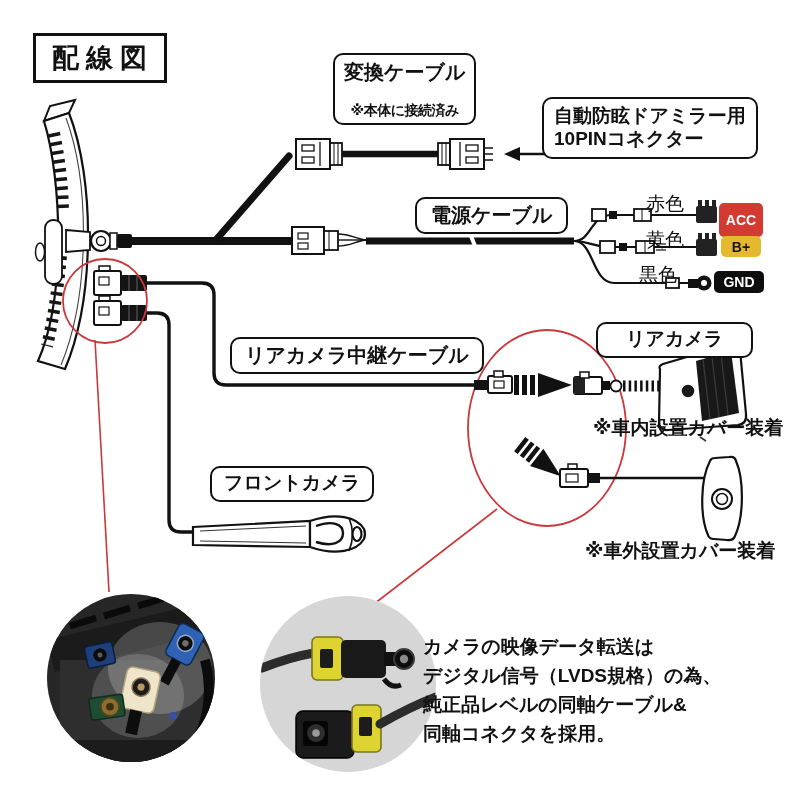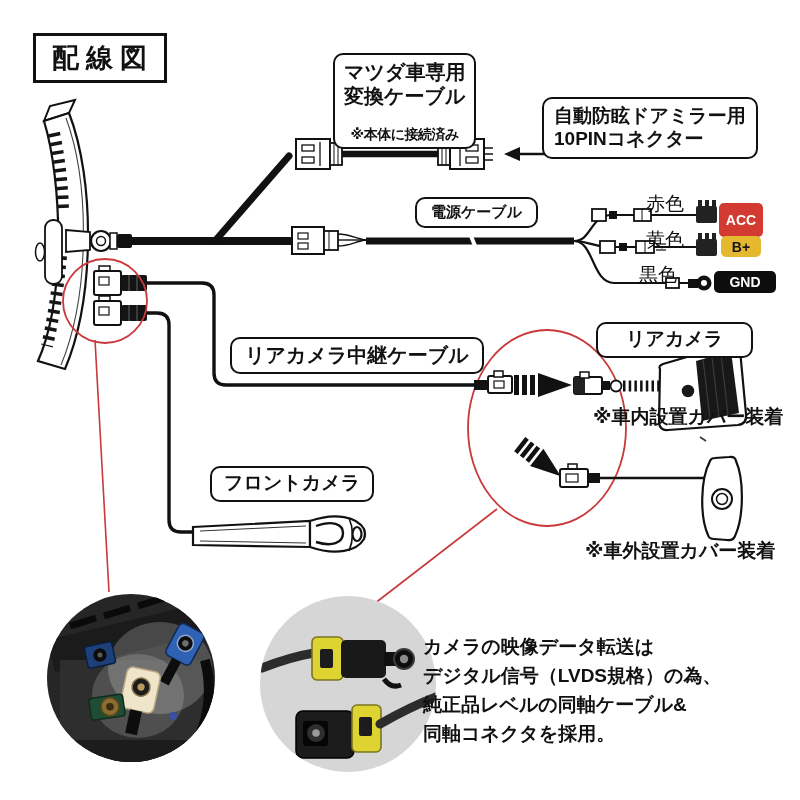--- a/index.html
+++ b/index.html
@@ -16,41 +16,41 @@
     padding:4px 10px 4px 16px; white-space:nowrap;
   }
   .label-box{
     position:absolute; border:2.5px solid #111; border-radius:10px;
     background:#fff; font-weight:bold; white-space:nowrap;
     text-align:center; line-height:1.2;
   }
   .lb-mazda{ left:333px; top:53px; font-size:20px; padding:5px 9px 4px; }
   .lb-mazda .note{ font-size:14px; letter-spacing:-0.5px; margin-top:18px; }
   .lb-pin10{ left:542px; top:97px; font-size:19px; text-align:left; padding:6px 10px; }
-  .lb-power{ left:415px; top:197px; font-size:15px; padding:4px 14px 5px; }
+  .lb-power{ left:415px; top:197px; font-size:20px; padding:4px 14px 5px; }
   .lb-relay{ left:230px; top:337px; font-size:20px; padding:4px 13px 5px; }
   .lb-rear{ left:596px; top:322px; font-size:19px; padding:4px 28px 5px; }
   .lb-front{ left:210px; top:466px; font-size:19px; padding:4px 12px 5px; }
 
   .cover-note{ position:absolute; font-size:19px; font-weight:bold; white-space:nowrap; }
-  .cn-interior{ left:593px; top:404px; }
+  .cn-interior{ left:593px; top:415px; }
   .cn-exterior{ left:585px; top:538px; }
 
   .wire-color{ position:absolute; font-size:19px; font-weight:normal; white-space:nowrap; }
   .wc-red{ left:646px; top:191px; }
   .wc-yellow{ left:646px; top:227px; }
   .wc-black{ left:639px; top:262px; }
 
   .badge{
     position:absolute; border-radius:5px; font-size:14px; font-weight:bold;
     display:flex; align-items:center; justify-content:center;
   }
   .bd-acc{ left:719px; top:203px; width:44px; height:34px; }
   .bd-bplus{ left:721px; top:236px; width:40px; height:21px; }
-  .bd-gnd{ left:714px; top:271px; width:62px; height:22px; }
+  .bd-gnd{ left:714px; top:271px; width:50px; height:22px; }
 
   .note-block{ position:absolute; left:423px; top:632px; font-size:19px;
     font-weight:600; line-height:29px; white-space:nowrap; }
 </style>
 </head>
 <body>
 
 <div class="stage">
 
 <svg class="artwork" width="800" height="800" viewBox="0 0 800 800">
@@ -291,21 +291,20 @@
         <rect x="359" y="717" width="13" height="19" rx="2" fill="#1c1c1c"></rect>
         <path d="M380,724 Q412,706 436,697" stroke="#2c2c2c" stroke-width="9" fill="none" stroke-linecap="round"></path>
       </g>
     </g>
   </g>
 </svg>
 
 <div class="title-box">配線図</div>
 
 <div class="label-box lb-mazda">
-  <div>マツダ車専用</div>
   <div>変換ケーブル</div>
   <div class="note">※本体に接続済み</div>
 </div>
 
 <div class="label-box lb-pin10">
   <div>自動防眩ドアミラー用</div>
   <div>10PINコネクター</div>
 </div>
 
 <div class="label-box lb-power">電源ケーブル</div>

